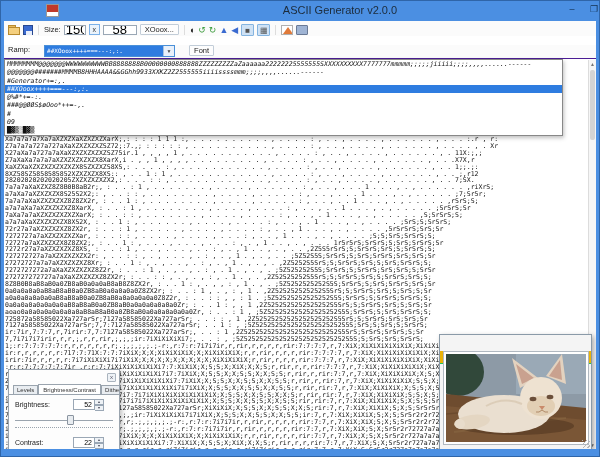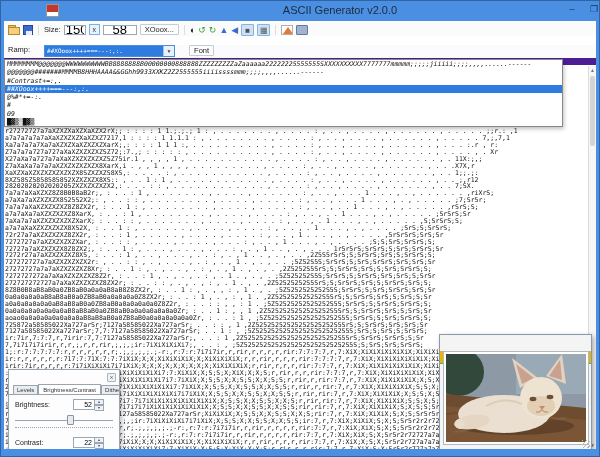--- a/index.html
+++ b/index.html
@@ -33,21 +33,21 @@
   .g-green { color:#3a9a3a; }
   .g-blue { color:#3a6ad0; }
   .togglebtn { width:13px; height:12px; border:1px solid #84b4e0; background:#cfe2f5; text-align:center; font-size:8px; line-height:11px; color:#555; border-radius:1px; }
   .icon-picture { width:12px; height:10px; background:#fff; border:1px solid #b0b0b0; position:relative; overflow:hidden; }
   .icon-picture i { position:absolute; left:1px; bottom:0; width:0; height:0; border-left:5px solid transparent; border-right:5px solid transparent; border-bottom:7px solid #e07a3a; }
   .icon-monitor { width:12px; height:10px; border:1px solid #6a7a96; background:#9fb4d4; border-radius:1px; }
   .ramprow { position:absolute; left:0; top:24px; width:100%; height:13px; background:#fbfbfb; display:flex; padding-left:4px; gap:14px; }
   .combo { display:flex; height:12px; border:1px solid #4a90d8; }
   .combo-value { width:118px; background:#2e7ce0; color:#fff; font-family:"DejaVu Sans Mono",monospace; font-size:6px; line-height:10px; padding:0 2px; overflow:hidden; white-space:nowrap; }
   .combo-btn { width:11px; background:#e8f0fa; border-left:1px solid #a8c4e0; text-align:center; font-size:5px; line-height:10px; color:#444; }
-  .textarea { position:absolute; left:0; top:37px; right:0; bottom:0; background:#fff; border-top:7px solid #4c1d95; overflow:hidden; }
+  .textarea { position:absolute; left:0; top:37px; right:0; bottom:0; background:#fff; border-top:1px solid #4c1d95; overflow:hidden; }
   .art { position:absolute; left:1px; top:1px; right:9px; bottom:0; overflow:hidden; white-space:pre; font-family:"DejaVu Sans Mono",monospace; font-size:6.5px; line-height:6.9px; color:#161616; }
   .vscroll { position:absolute; right:0; top:1px; bottom:0; width:8px; background:#f6f6f6; border-left:1px solid #dcdcdc; }
   .vscroll .arr { height:8px; text-align:center; font-size:5px; line-height:8px; color:#777; }
   .vscroll .arr.down { position:absolute; bottom:0; left:0; right:0; }
   .vscroll .thumb { position:absolute; left:1px; right:1px; top:10px; height:70px; background:#d4d4d4; border-radius:2px; }
   .ramp-dropdown { position:absolute; left:0; top:38px; width:559px; background:#fff; border:1px solid #888; box-shadow:1px 2px 4px rgba(0,0,0,.25); z-index:5; }
   .ramp-dropdown div { height:8.3px; font-family:"DejaVu Sans Mono",monospace; font-size:6.5px; line-height:8.3px; padding:0 2px; overflow:hidden; white-space:pre; color:#111;font-style:italic; }
   .ramp-dropdown div.sel { background:#2e7ce0; color:#fff; }
   .panel { position:absolute; left:4px; top:348px; width:112px; height:82px; background:#fdfdfd; border:1px solid #9aa4ae; box-shadow:2px 2px 5px rgba(0,0,0,.25); z-index:6; overflow:hidden; }
   .small-close { position:absolute; width:9px; height:9px; border:1px solid #aab4be; background:#eef2f6; color:#556; font-size:6px; line-height:7px; text-align:center; border-radius:1px; }
@@ -141,23 +141,24 @@
       <div class="vscroll">
         <div class="arr">▲</div>
         <div class="thumb"></div>
         <div class="arr down">▼</div>
       </div>
     </div>
 
     <div class="ramp-dropdown">
         <div>MMMMMMMM@@@@@@@WWWWWWWWWWBB8888888B00000000888888ZZZZZZZZZaZaaaaaa22222225555555SXXXXXXXXXX7777777mmmmm;;;;;jiiiii;;;;,,,,......------          </div>
         <div>@@@@@@@#######MMMMB8HHHAAAA&amp;&amp;GGhh9933XXKZ2Z2555555iiiissssmmm;;;;,,,,......------          </div>
-        <div>#Contrast+=:,. </div>
+        <div>#Generator+=:,. </div>
         <div class="sel">##XOoox++++===---:,:. </div>
         <div>@%#*+=-:. </div>
+        <div>###@@ØØS$øOoo*++=-,. </div>
         <div>#</div>
         <div>09</div>
         <div>█▓▒░█▓▒</div>
       </div>
 
     <div class="panel">
       <div class="small-close">x</div>
       <div class="tabs">
         <div class="tab">Levels</div>
         <div class="tab active">Brightness/Contrast</div>

